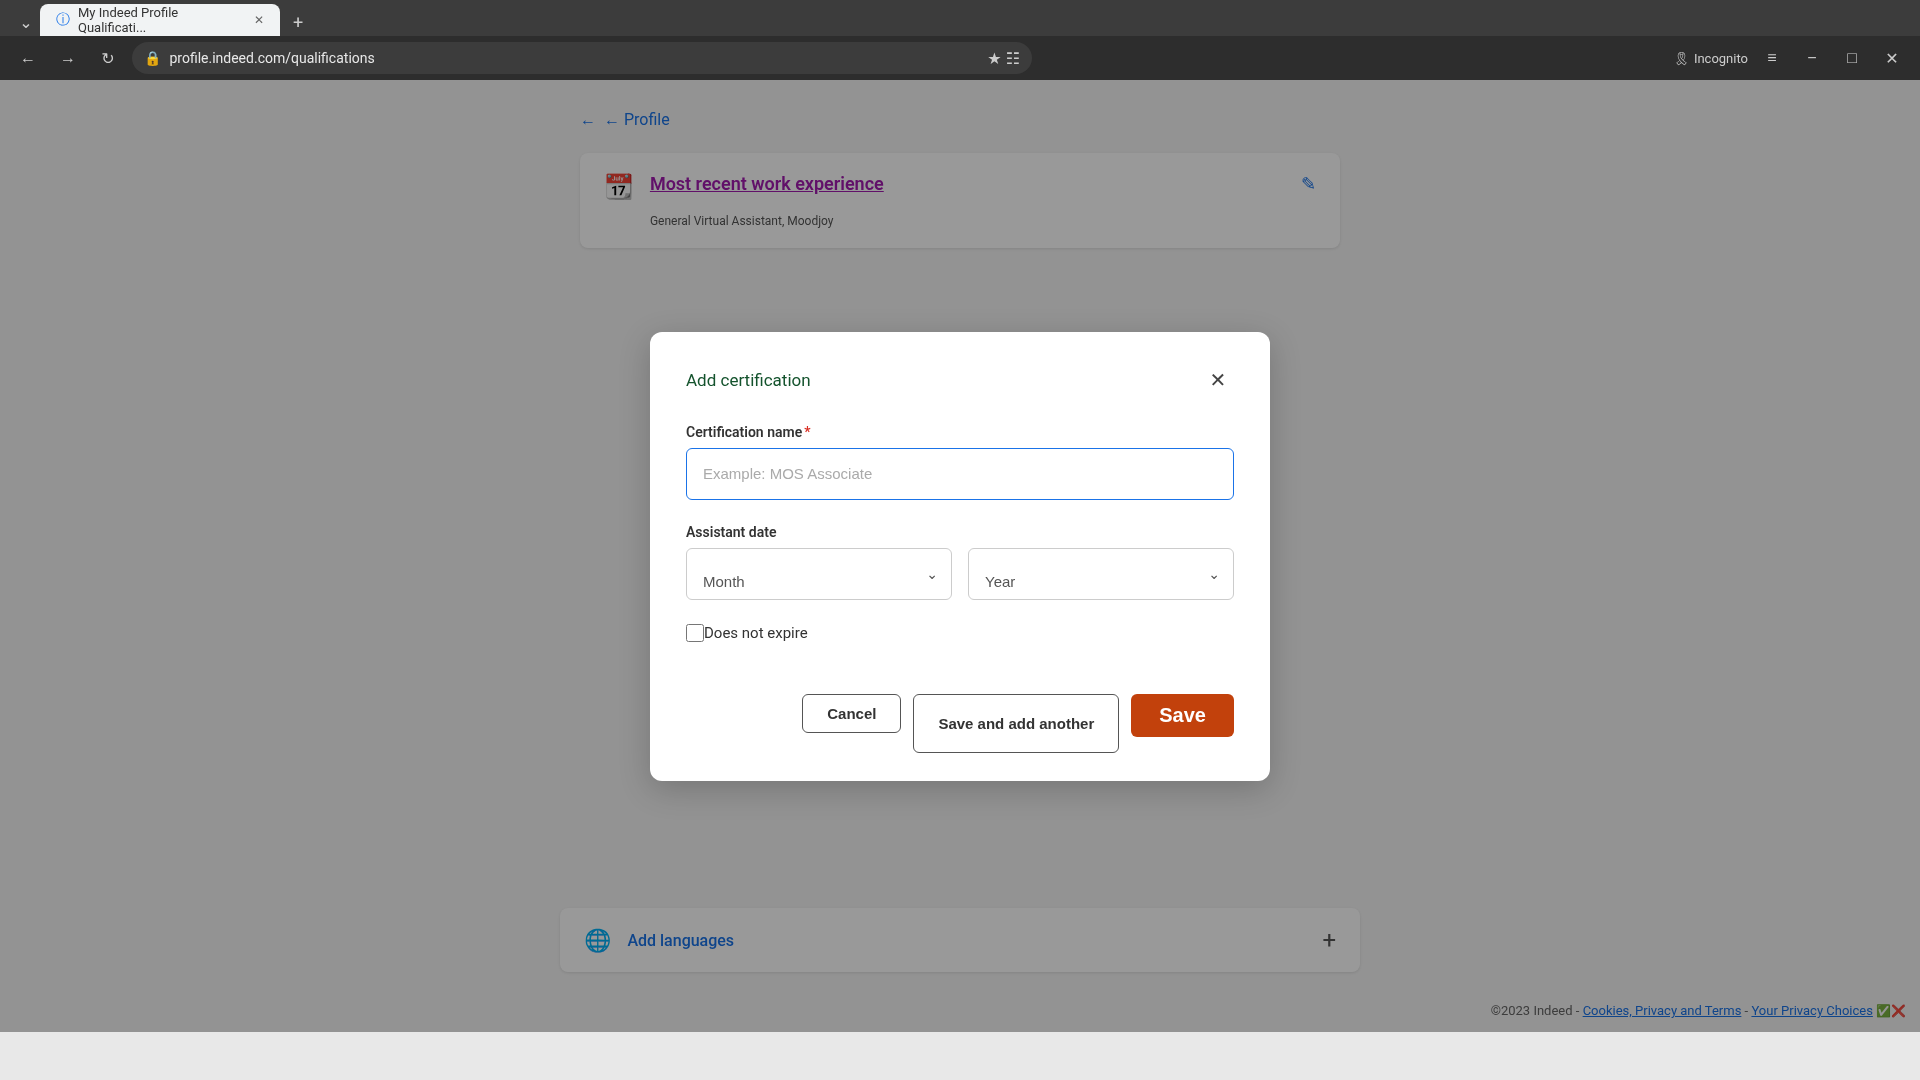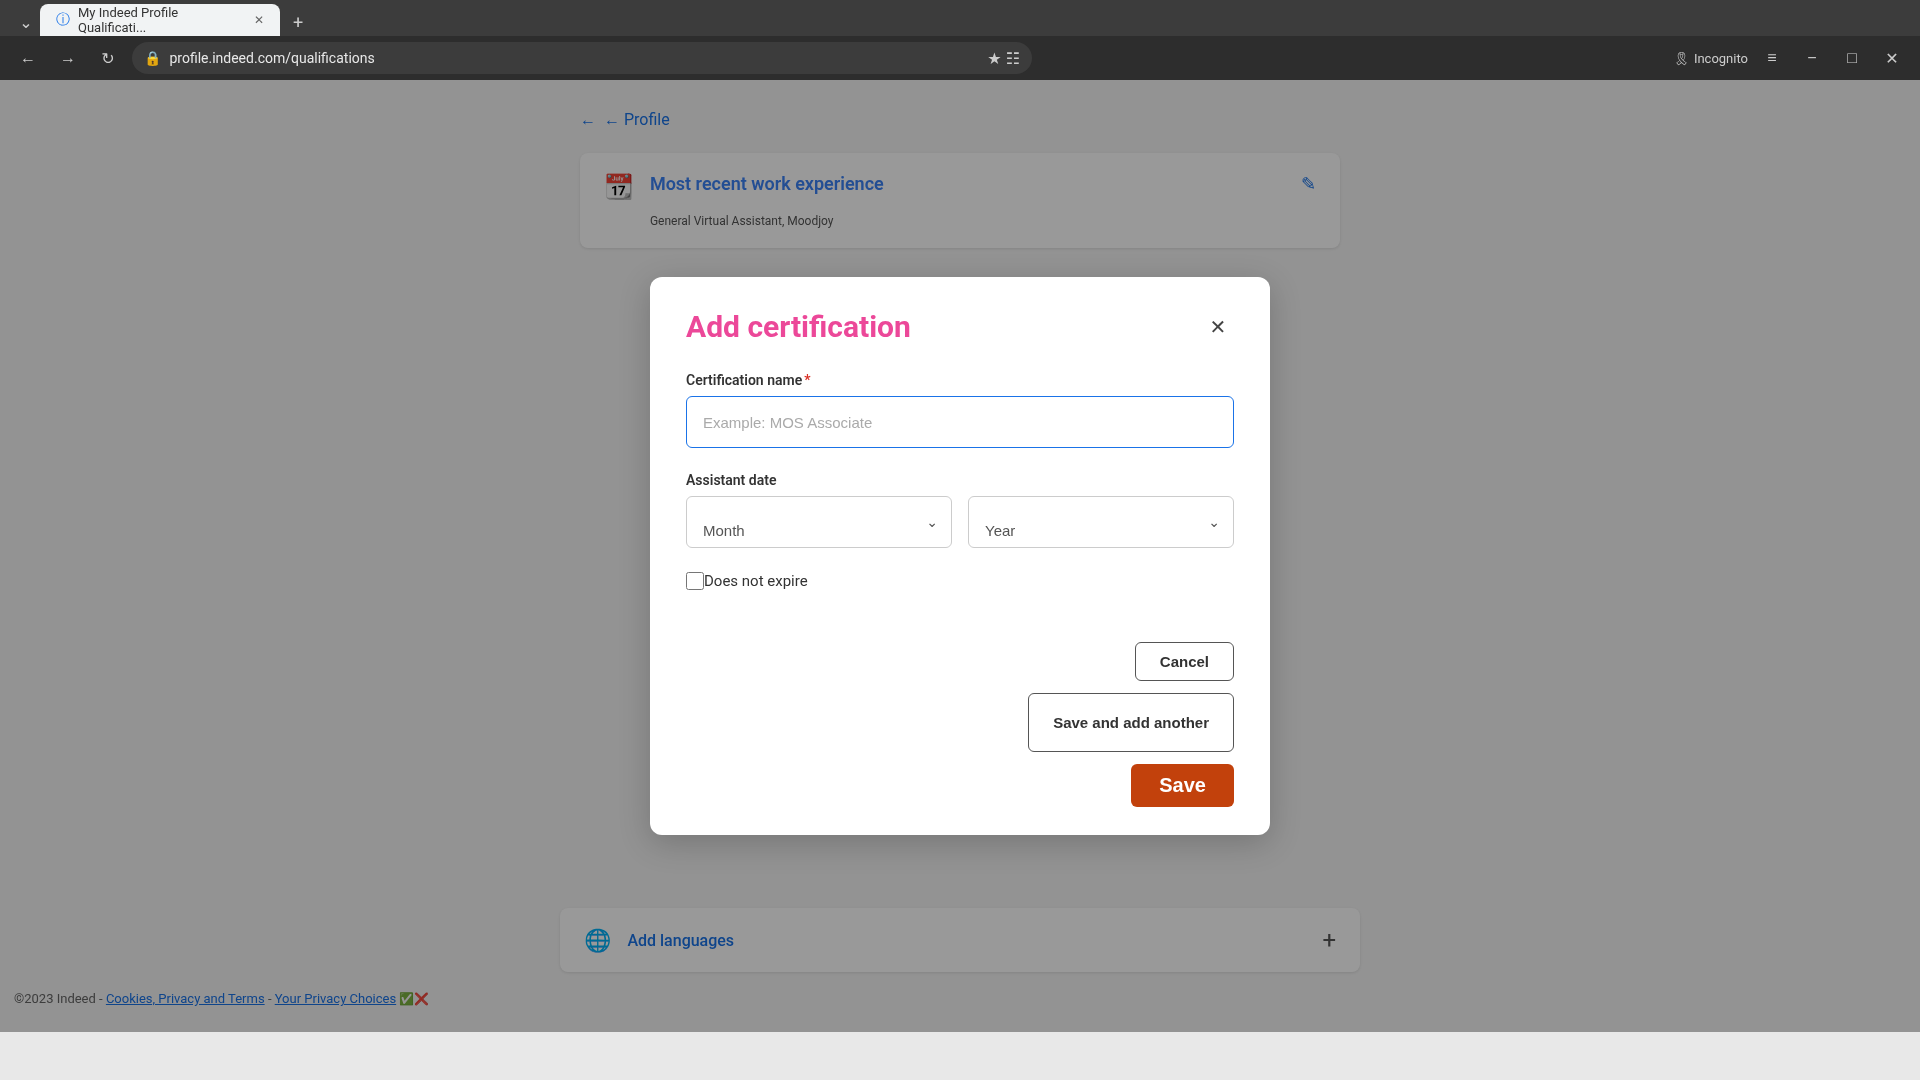--- a/index.html
+++ b/index.html
@@ -170,22 +170,23 @@
       align-items: flex-start;
       gap: 16px;
     }
     .work-icon {
       font-size: 24px;
       color: #666;
     }
     .profile-section-content h3 {
       font-size: 18px;
       font-weight: 600;
-      color: #3b82f6;
+      color: #a21caf;
       margin-bottom: 4px;
+      text-decoration: underline;
     }
     .profile-section-content p {
       font-size: 12px;
       color: #555;
       margin-top: 20px;
     }
     .edit-icon {
       color: #1a73e8;
       font-size: 18px;
       cursor: pointer;
@@ -214,23 +215,23 @@
       position: relative;
       box-shadow: 0 8px 32px rgba(0,0,0,0.2);
     }
     .modal-header {
       display: flex;
       align-items: center;
       justify-content: space-between;
       margin-bottom: 28px;
     }
     .modal-title {
-      font-size: 30px;
-      font-weight: 700;
-      color: #ec4899;
+      font-size: 17px;
+      font-weight: 400;
+      color: #14532d;
     }
     .modal-close {
       width: 32px;
       height: 32px;
       border: none;
       background: transparent;
       cursor: pointer;
       display: flex;
       align-items: center;
       justify-content: center;
@@ -316,26 +317,25 @@
       accent-color: #1a73e8;
     }
     .checkbox-label {
       font-size: 15px;
       color: #333;
     }
 
     
     .modal-footer {
       display: flex;
-      align-items: flex-end;
+      align-items: flex-start;
       justify-content: flex-end;
       gap: 12px;
       margin-top: 36px;
       padding-top: 16px;
-      flex-direction: column;
     }
     .btn-cancel {
       padding: 10px 24px;
       border: 1.5px solid #555;
       border-radius: 6px;
       background: white;
       font-size: 15px;
       font-weight: 600;
       color: #333;
       cursor: pointer;
@@ -357,26 +357,26 @@
       background: #c2410c;
       color: white;
       font-size: 20px;
       font-weight: 600;
       cursor: pointer;
     }
 
     
     .page-footer {
       background: #f5f5f5;
-      text-align: left;
+      text-align: right;
       padding: 14px;
       font-size: 13px;
       color: #666;
       position: absolute;
-      bottom: 12px;
+      bottom: 0;
       width: 100%;
     }
     .page-footer a {
       color: #1a73e8;
       text-decoration: underline;
       cursor: pointer;
     }
     @keyframes blink {
       50% { opacity: 0; }
     }

